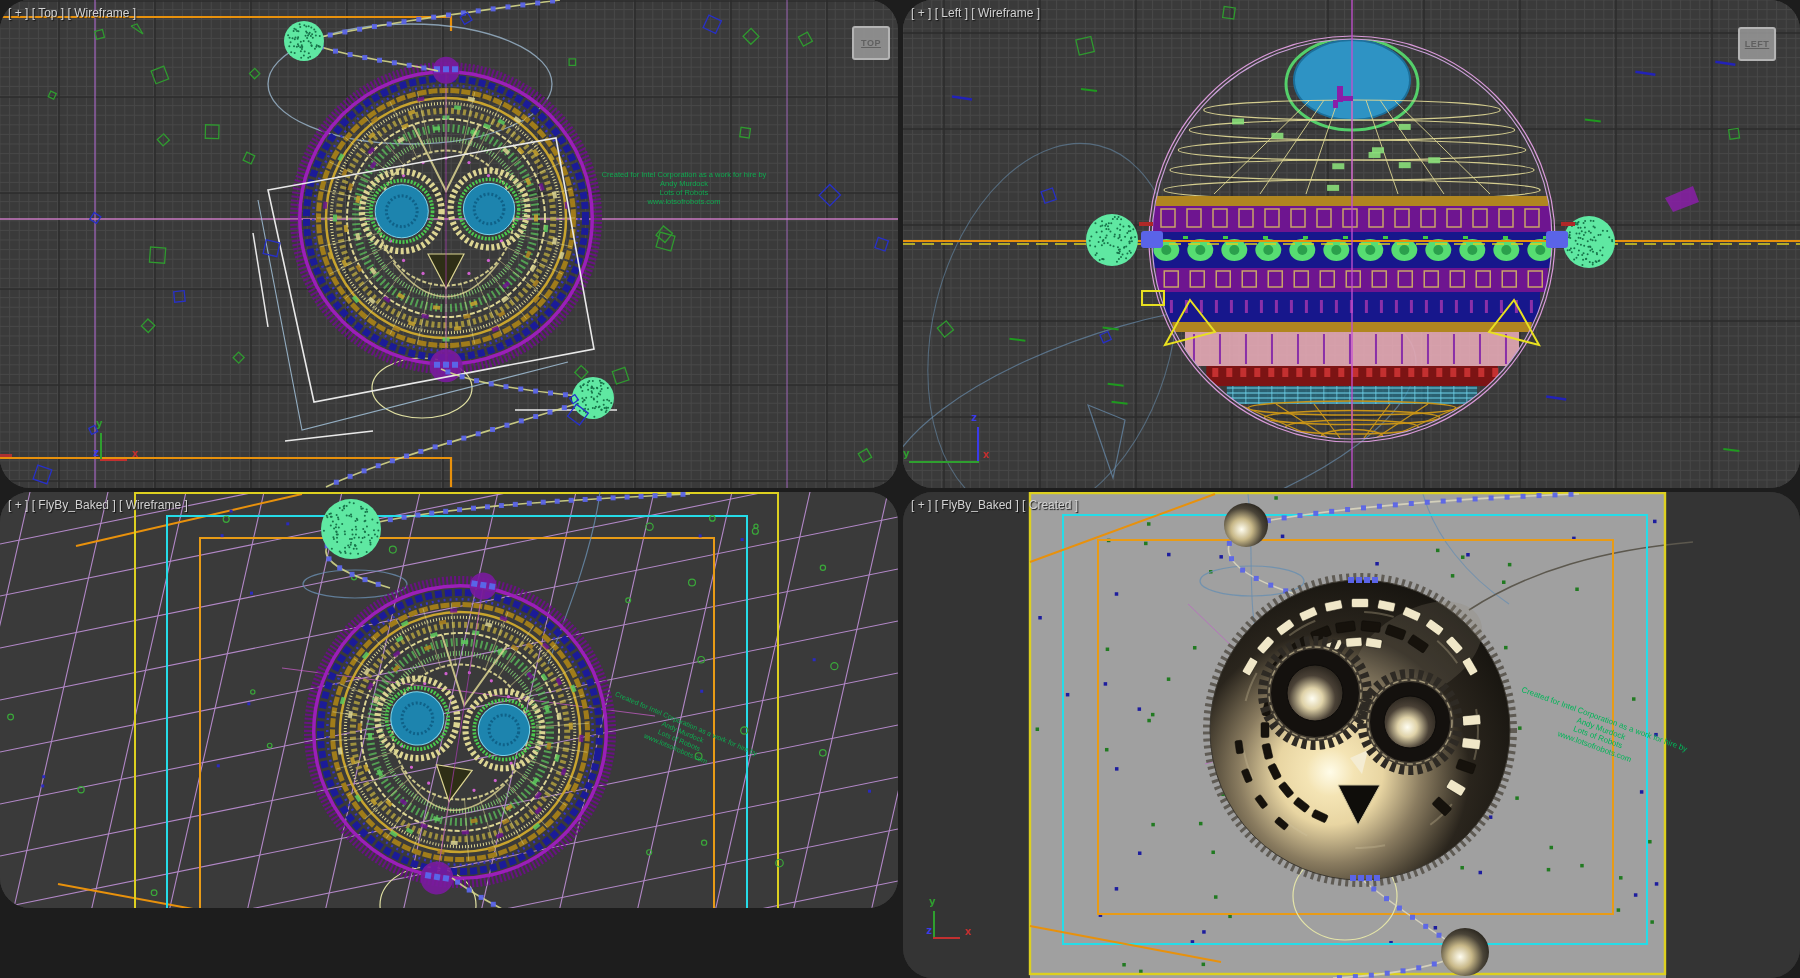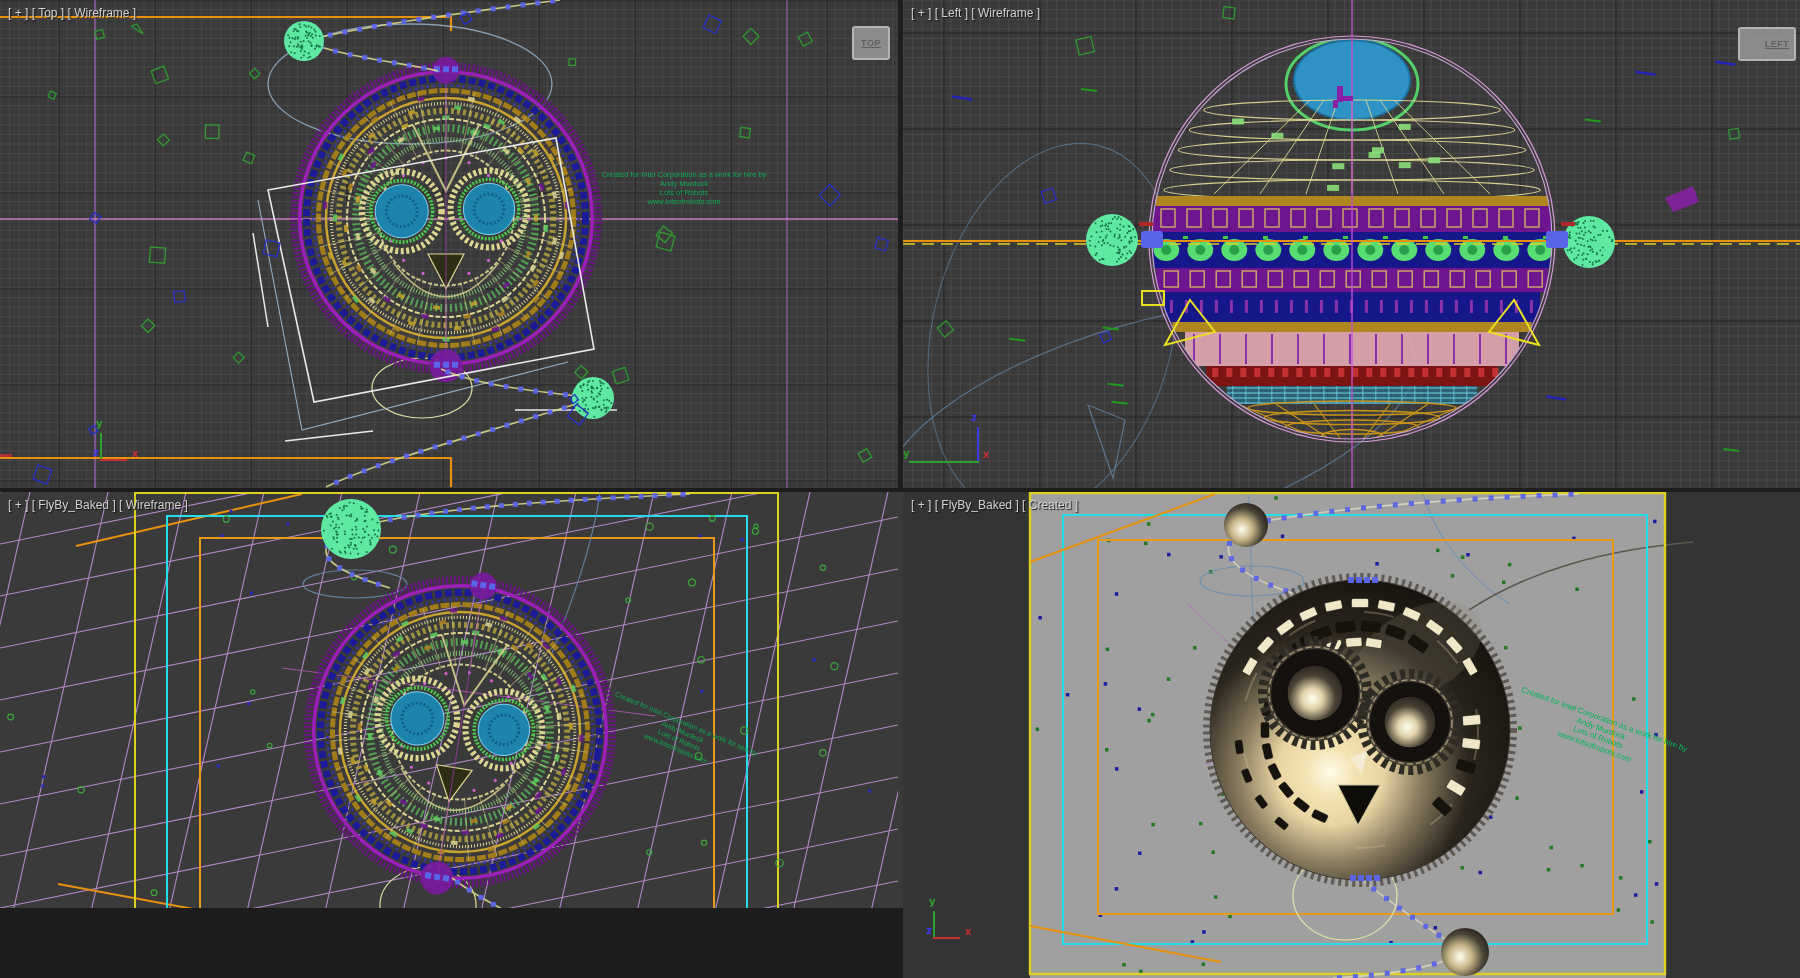--- a/index.html
+++ b/index.html
@@ -1,18 +1,18 @@
 <!DOCTYPE html>
 <html><head>
 <meta charset="utf-8">
 <style>
   html,body{margin:0;padding:0;background:#151515;}
   #stage{position:relative;width:1800px;height:978px;background:#1d1d1d;overflow:hidden;
          font-family:"Liberation Sans",sans-serif;}
-  .viewport{position:absolute;overflow:hidden;background:#3a3a3a;}
+  .viewport{position:absolute;overflow:hidden;background:#3a3a3a;border-radius:30px;}
   .viewport svg{position:absolute;left:0;top:0;display:block;}
   .vp-label{position:absolute;left:8px;top:6px;font:12px "Liberation Sans",sans-serif;
             color:#d2d2d2;text-shadow:1px 1px 1px #141414;white-space:pre;z-index:5;cursor:default;}
   .viewcube{position:absolute;width:34px;height:30px;background:rgba(150,150,150,.88);
             border:2px solid rgba(198,198,198,.7);border-radius:3px;z-index:5;
             display:flex;align-items:center;justify-content:center;
             font:bold 9px "Liberation Sans",sans-serif;color:#606060;letter-spacing:.5px;text-decoration:underline;}
   .wm{position:absolute;text-align:center;z-index:4;pointer-events:none;
       font:7.5px "Liberation Sans",sans-serif;line-height:9px;}
   .wm-wire{color:#0FA94F;}
@@ -1157,31 +1157,31 @@
         <line x1="812.3504667786651" y1="61.783131238903444" x2="832.3504667786651" y2="64.78313123890345" stroke="#2222b8" stroke-width="2.5"></line>
         <line x1="732.3887568304264" y1="71.68616740390945" x2="752.3887568304264" y2="74.68616740390945" stroke="#2222b8" stroke-width="2.5"></line>
         <rect x="43.246773513614556" y="320.9089119680733" width="11.529316684943307" height="11.529316684943307" fill="none" stroke="#2f9a2f" stroke-width="1.3" transform="rotate(50.81129008476217 43.246773513614556 320.9089119680733)"></rect>
         <rect x="321.1827989761638" y="6.486234558041317" width="11.169374498151882" height="11.169374498151882" fill="none" stroke="#2f9a2f" stroke-width="1.3" transform="rotate(7.887602605804616 321.1827989761638 6.486234558041317)"></rect>
         <rect x="187.78688587517797" y="36.48912371345289" width="15.377442449041382" height="15.377442449041382" fill="none" stroke="#2f9a2f" stroke-width="1.3" transform="rotate(76.7201190892235 187.78688587517797 36.48912371345289)"></rect>
         <rect x="835.1261796877376" y="128.36509920859947" width="9.62244511191847" height="9.62244511191847" fill="none" stroke="#2f9a2f" stroke-width="1.3" transform="rotate(81.4319767483659 835.1261796877376 128.36509920859947)"></rect>
         <rect x="204.87906493101227" y="331.48179589280943" width="8.695559953663293" height="8.695559953663293" fill="none" stroke="#2730c8" stroke-width="1.3" transform="rotate(66.37070952745653 204.87906493101227 331.48179589280943)"></rect>
         <rect x="149.3738448710059" y="187.9819771470418" width="11.991959174159895" height="11.991959174159895" fill="none" stroke="#2730c8" stroke-width="1.3" transform="rotate(70.75166285072996 149.3738448710059 187.9819771470418)"></rect>
       </svg>
     <span class="vp-label">[ + ] [ Left ] [ Wireframe ]</span>
-    <div class="viewcube" style="left:835px;top:27px;padding-left:20px;">LEFT</div>
+    <div class="viewcube" style="left:835px;top:27px;">LEFT</div>
     <div class="gizmoB" style="left:0px;top:412px;">
       <i class="vl"></i>
         <i class="hl"></i>
       <span class="gl gz">z</span>
       <span class="gl gy">y</span>
       <span class="gl gx">x</span>
     </div>
   </div>
 
-  <div class="viewport" id="vp2" style="left:0;top:492px;width:898px;height:416px;padding-left:47px;">
+  <div class="viewport" id="vp2" style="left:0;top:492px;width:898px;height:416px;">
     <svg id="s2" width="898" height="486">
         <rect x="0" y="0" width="898" height="486" fill="#3a3a3a"></rect>
         <g stroke="#c795e0" stroke-width="1.1" opacity="0.85">
           <line x1="0" y1="-104" x2="898" y2="-287"></line>
           <line x1="0" y1="-52" x2="898" y2="-235"></line>
           <line x1="0" y1="0" x2="898" y2="-183"></line>
           <line x1="0" y1="52" x2="898" y2="-131"></line>
           <line x1="0" y1="104" x2="898" y2="-79"></line>
           <line x1="0" y1="156" x2="898" y2="-27"></line>
           <line x1="0" y1="208" x2="898" y2="25"></line>

